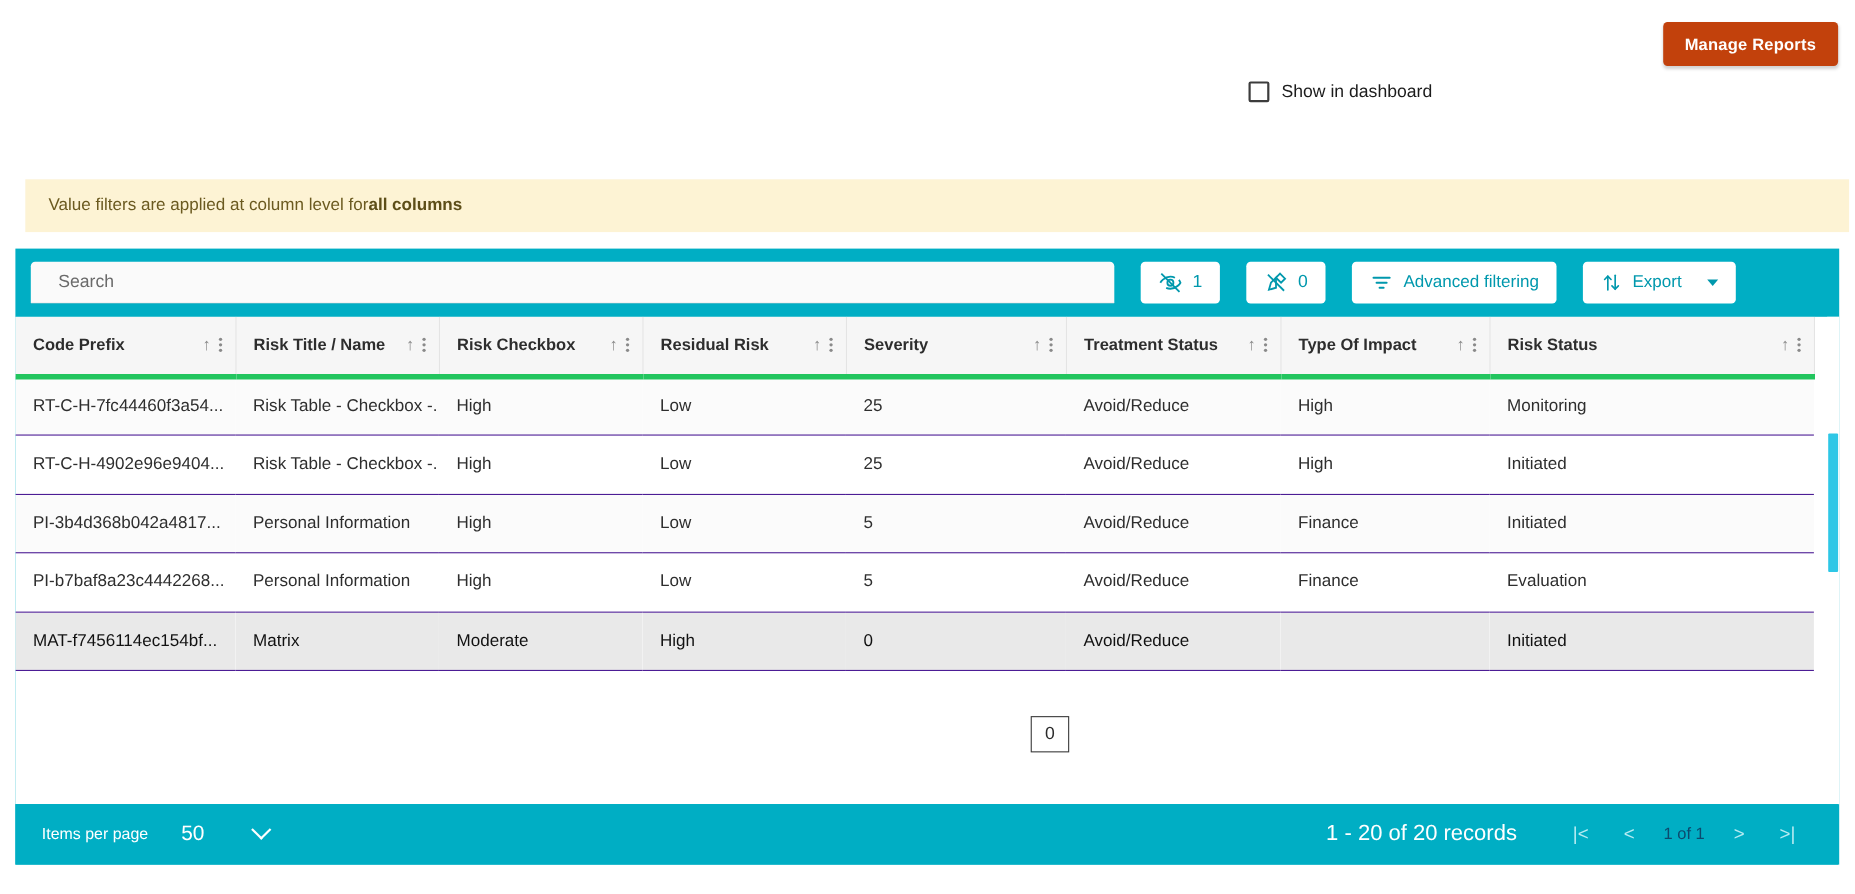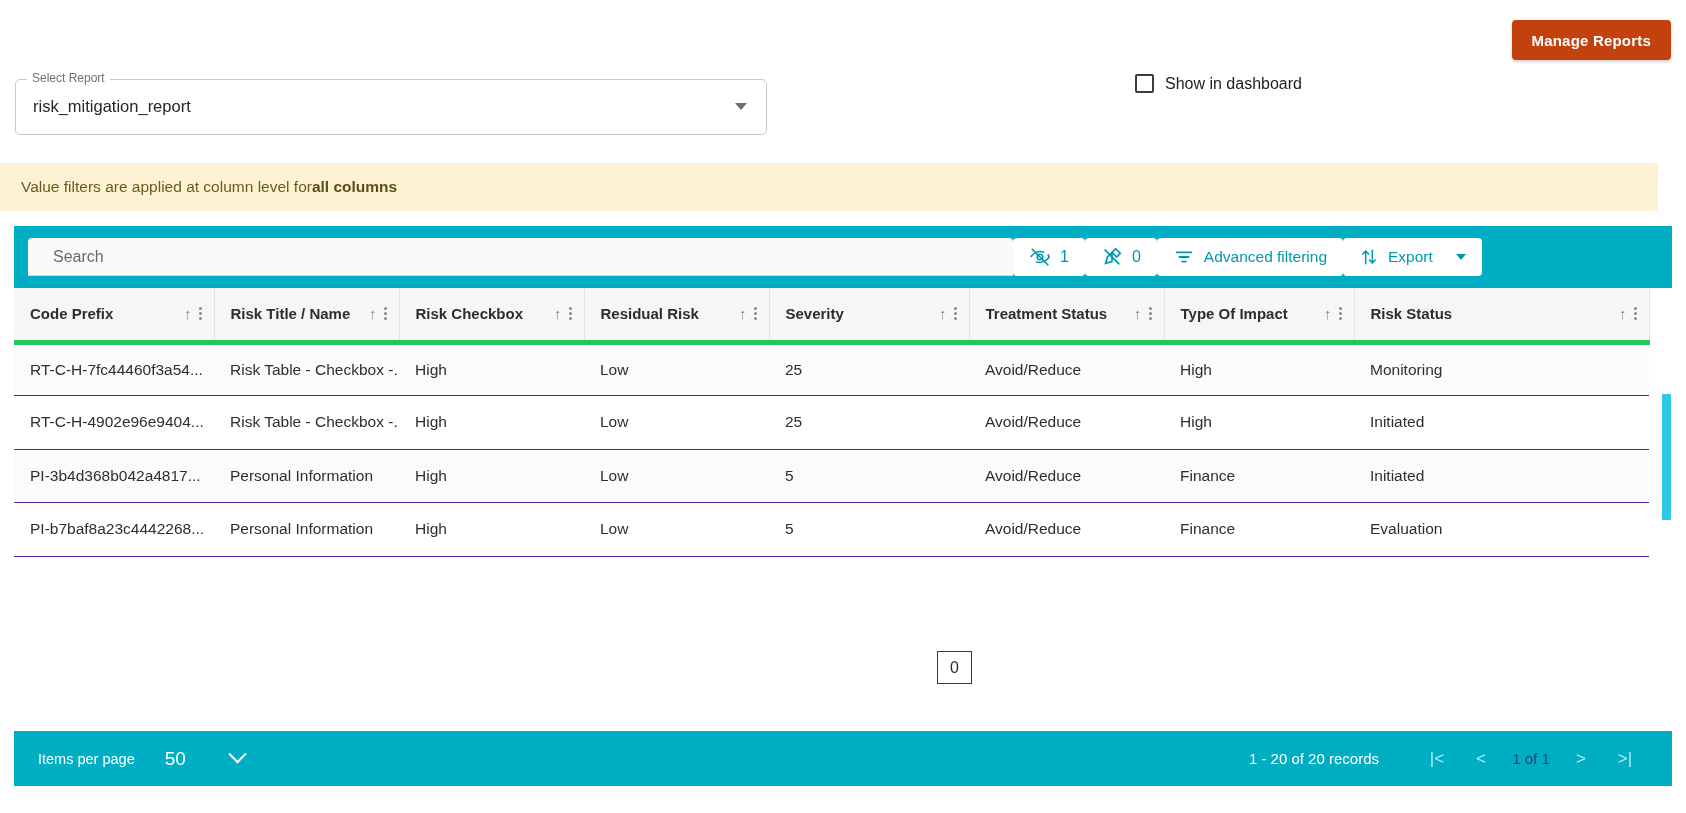--- a/index.html
+++ b/index.html
@@ -59,40 +59,40 @@
   }
   .cbox {
     width: 19px; height: 19px;
     border: 2px solid #3c3c3c; border-radius: 2px;
     background: #fff;
   }
   .dash-label { font-size: 16px; color: #1c1c1c; }
 
   
   .banner {
-    position: absolute; left: 0; top: 163px;
+    position: absolute; left: 23px; top: 163px;
     width: 1658px; height: 48px;
     background: #fdf3d4;
     display: flex; align-items: center;
     padding-left: 21px;
     font-size: 15.5px; color: #6b5a20;
   }
   .banner b { font-weight: bold; color: #5d4e18; }
 
   
   .grid-card {
     position: absolute; left: 14px; top: 226px;
     width: 1658px; height: 560px;
     background: #00aec4;
   }
   .toolbar {
     position: absolute; left: 0; top: 0;
     width: 100%; height: 62px;
     display: flex; align-items: center;
-    padding: 0 14px; gap: 0;
+    padding: 0 14px; gap: 24px;
   }
   .search-box {
     width: 985px; height: 38px;
     background: #fafafa;
     border-radius: 4px 4px 0 0;
     border-bottom: 1px solid #d5d5d5;
     display: flex; align-items: center;
     padding-left: 25px;
     font-size: 16px; color: #6a6a6a;
   }
@@ -178,42 +178,36 @@
   }
   .ipp-label { margin-left: 24px; font-size: 14.5px; }
   .ipp-value { margin-left: 30px; font-size: 19px; }
   .ipp-caret {
     margin-left: 45px; width: 13px; height: 13px;
     border-right: 2.5px solid #fff; border-bottom: 2.5px solid #fff;
     transform: rotate(45deg) translate(-3px,-3px);
     cursor: pointer;
   }
   .pager { margin-left: auto; display: flex; align-items: center; padding-right: 24px; }
-  .records { font-size: 15px; margin-right: 36px; }
+  .records { font-size: 20px; margin-right: 36px; }
   .pg-btn {
     width: 44px; text-align: center;
     font-size: 17px; color: #b9ecf3; cursor: pointer;
     font-family: "Liberation Sans", sans-serif;
     background: none; border: none;
   }
   .pg-of { font-size: 15px; color: #0c4a6e; width: 56px; text-align: center; }
 </style>
 </head>
 <body>
 
 <div class="page">
 
   <button class="manage-reports-btn">Manage Reports</button>
 
-  <div class="select-wrap">
-    <div class="select-field"></div>
-    <span class="select-legend">Select Report</span>
-    <span class="select-value">risk_mitigation_report</span>
-    <span class="select-arrow"></span>
-  </div>
 
   <div class="dash-check">
     <span class="cbox"></span>
     <span class="dash-label">Show in dashboard</span>
   </div>
 
   <div class="banner">
     <span>Value filters are applied at column level for </span>
       <b>all columns</b>
   </div>
@@ -425,20 +419,30 @@
             <tr>
               <td>PI-b7baf8a23c4442268...</td>
               <td>Personal Information</td>
               <td>High</td>
               <td>Low</td>
               <td>5</td>
               <td>Avoid/Reduce</td>
               <td>Finance</td>
               <td>Evaluation</td>
             </tr>
+            <tr class="selected">
+              <td>MAT-f7456114ec154bf...</td>
+              <td>Matrix</td>
+              <td>Moderate</td>
+              <td>High</td>
+              <td>0</td>
+              <td>Avoid/Reduce</td>
+              <td></td>
+              <td>Initiated</td>
+            </tr>
           </tbody>
       </table>
     </div>
 
     <div class="vscroll-track">
       <div class="vscroll-thumb"></div>
     </div>
 
     <div class="footer">
       <span class="ipp-label">Items per page</span>

